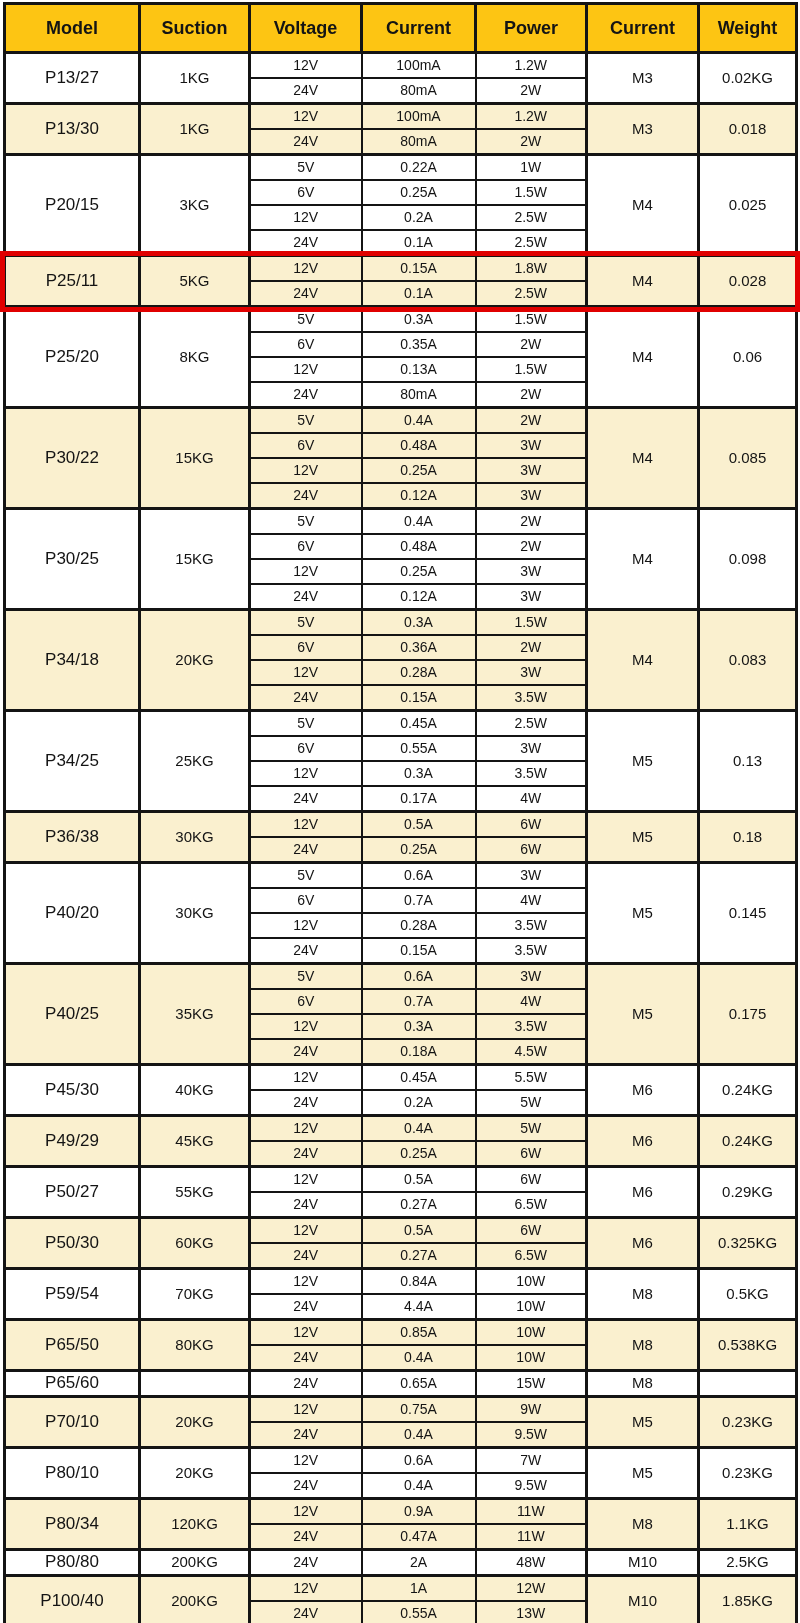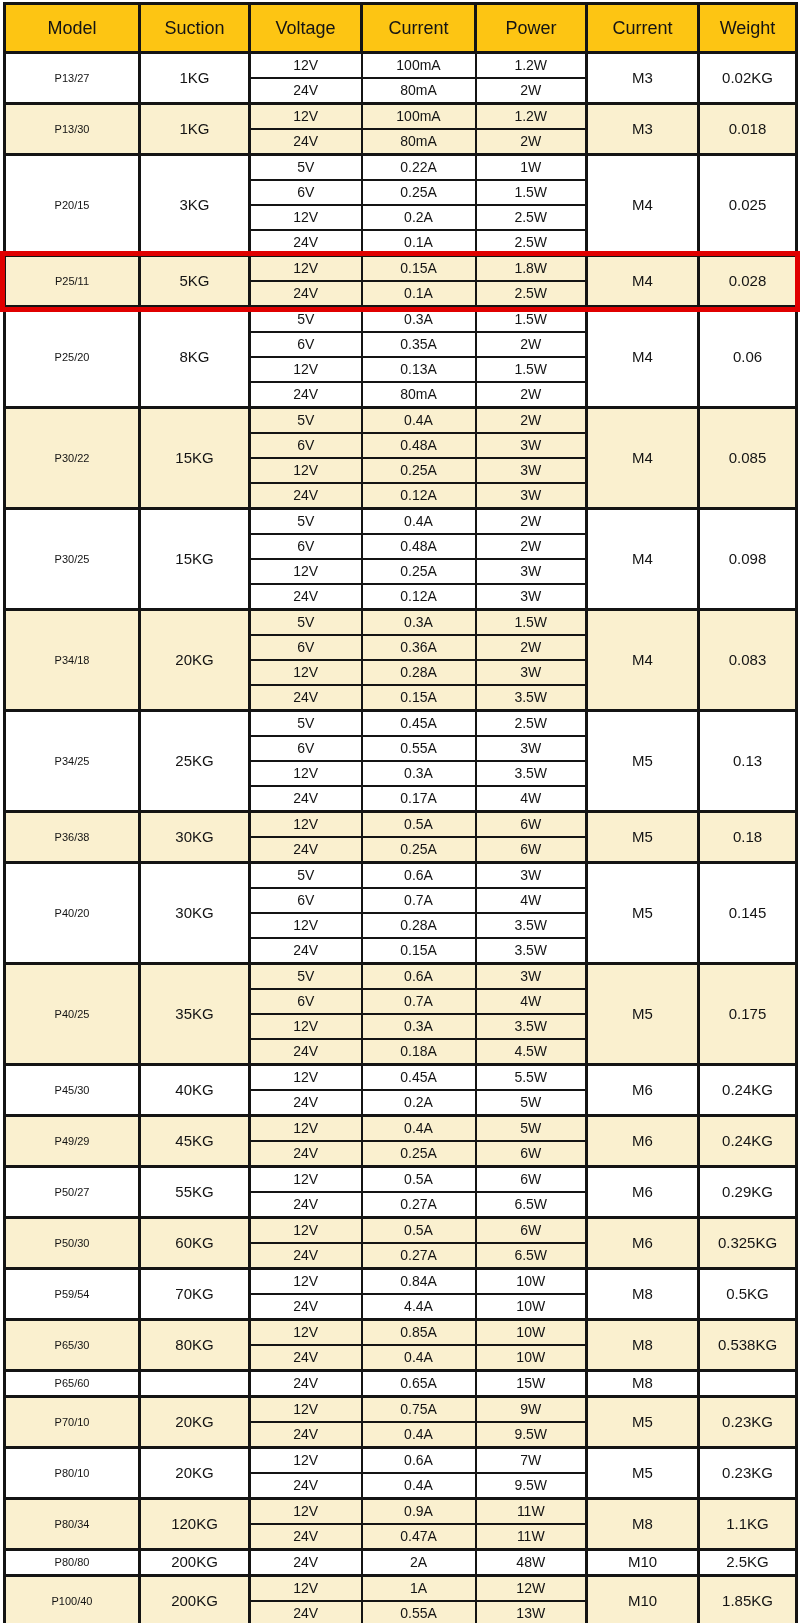--- a/index.html
+++ b/index.html
@@ -27,38 +27,38 @@
   col.c-current  { width: 114px; }
   col.c-power    { width: 111px; }
   col.c-aperture { width: 112px; }
   col.c-weight   { width: 98px;  }
 
   th {
     background: var(--header-bg, #fdc513);
     border: 3px solid var(--border-color, #141414);
     height: 46px;
     font-size: 18px;
-    font-weight: normal;
+    font-weight: bold;
     text-align: center;
     vertical-align: middle;
     padding: 0;
   }
   td {
     text-align: center;
     vertical-align: middle;
     padding: 0;
     background: #ffffff;
     font-size: 14px;
     line-height: 1.1;
   }
   
   td.model, td.suction, td.aperture, td.weight {
     border: 3px solid var(--border-color, #141414);
   }
-  td.model   { font-size: 11px; }
+  td.model   { font-size: 17px; }
   td.suction, td.aperture, td.weight { font-size: 15px; }
 
   
   td.v, td.c, td.p {
     border: 2px solid var(--border-color, #141414);
     height: 23px;
   }
   td.v { border-left: 3px solid var(--border-color, #141414); }
   td.p { border-right: 3px solid var(--border-color, #141414); }
   td.first { border-top: 3px solid var(--border-color, #141414); }
@@ -448,21 +448,21 @@
           <td class="weight" rowspan="2">0.5KG</td>
         </tr>
         <tr>
           <td class="v last">24V</td>
           <td class="c last">4.4A</td>
           <td class="p last">10W</td>
         </tr>
       </tbody>
       <tbody class="shade">
         <tr>
-          <td class="model" rowspan="2">P65/30</td>
+          <td class="model" rowspan="2">P65/50</td>
           <td class="suction" rowspan="2">80KG</td>
           <td class="v first">12V</td>
           <td class="c first">0.85A</td>
           <td class="p first">10W</td>
           <td class="aperture" rowspan="2">M8</td>
           <td class="weight" rowspan="2">0.538KG</td>
         </tr>
         <tr>
           <td class="v last">24V</td>
           <td class="c last">0.4A</td>

